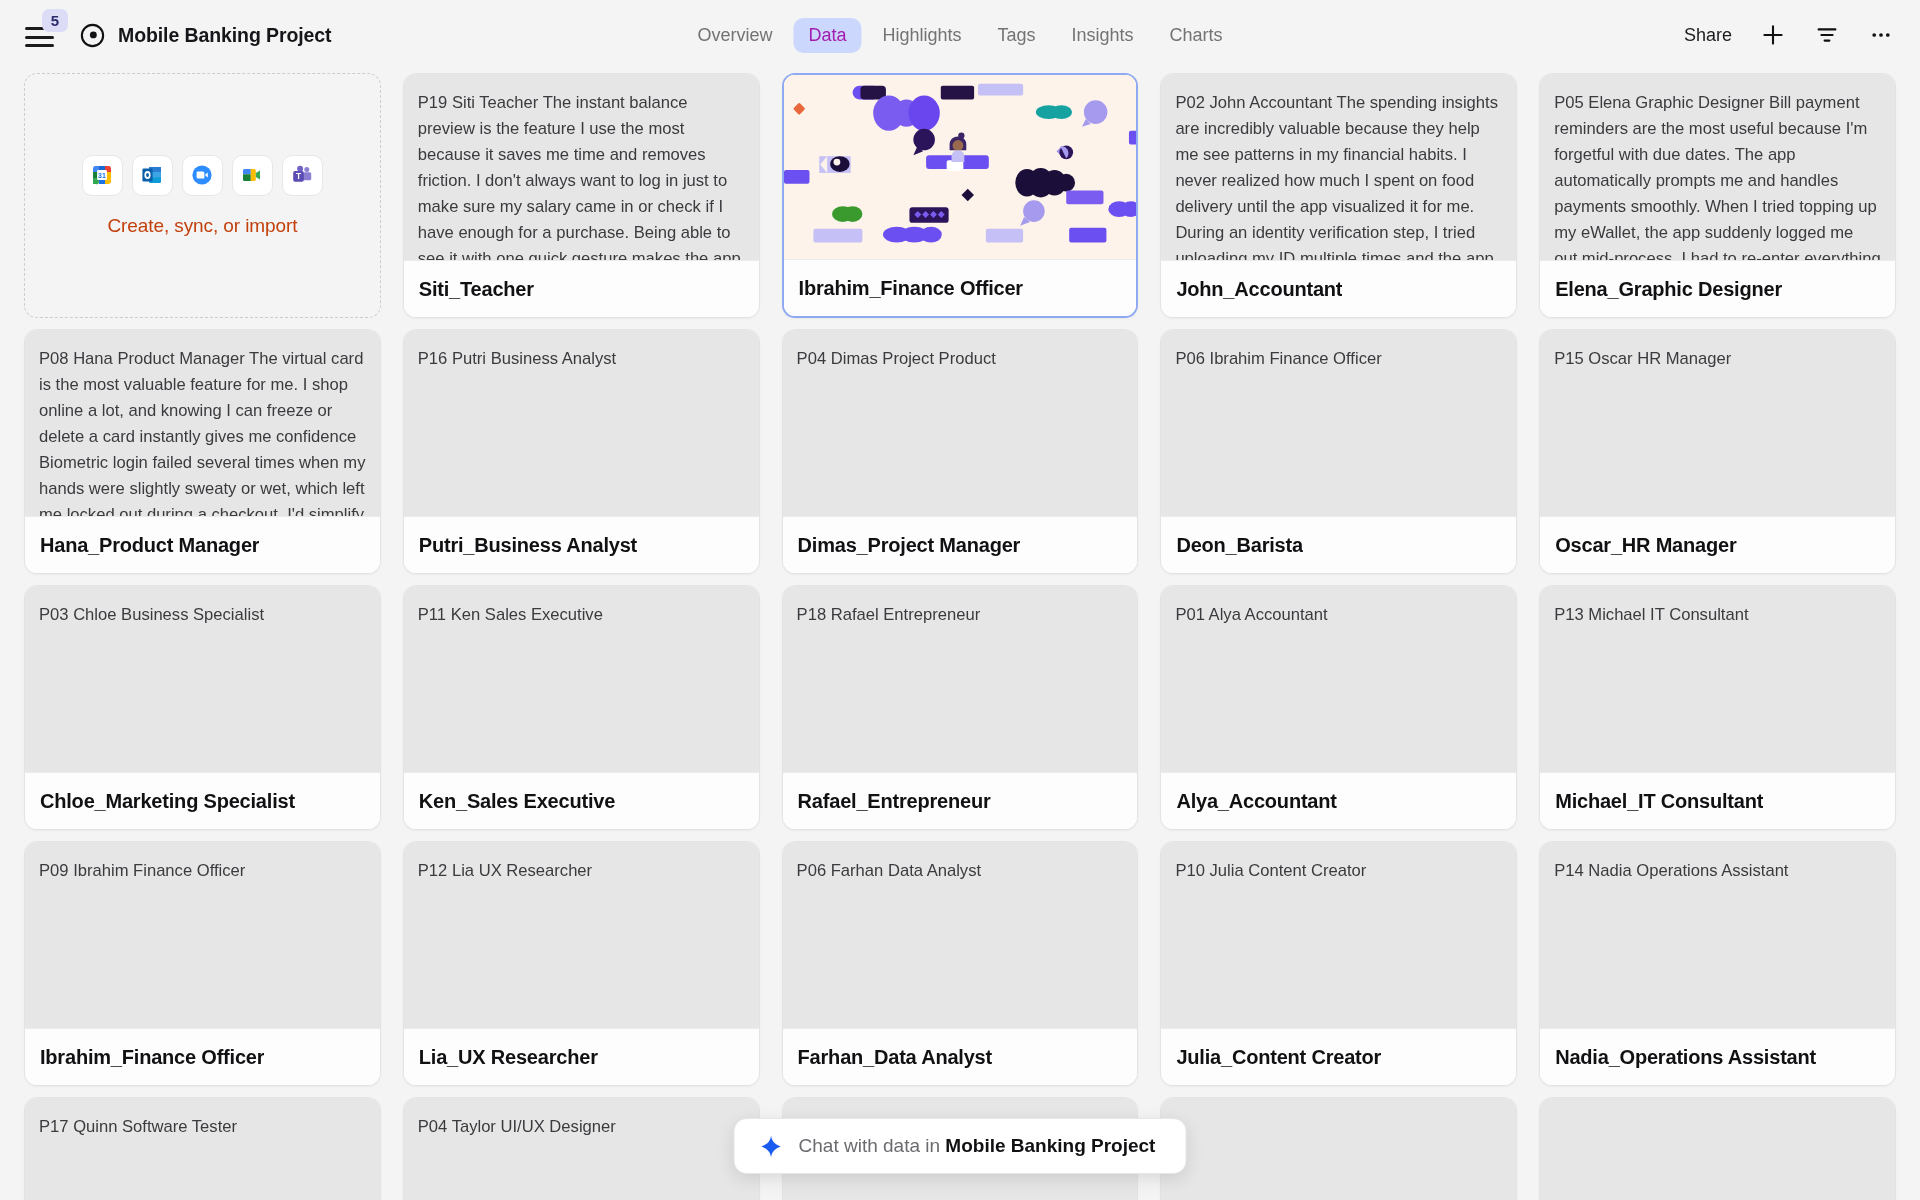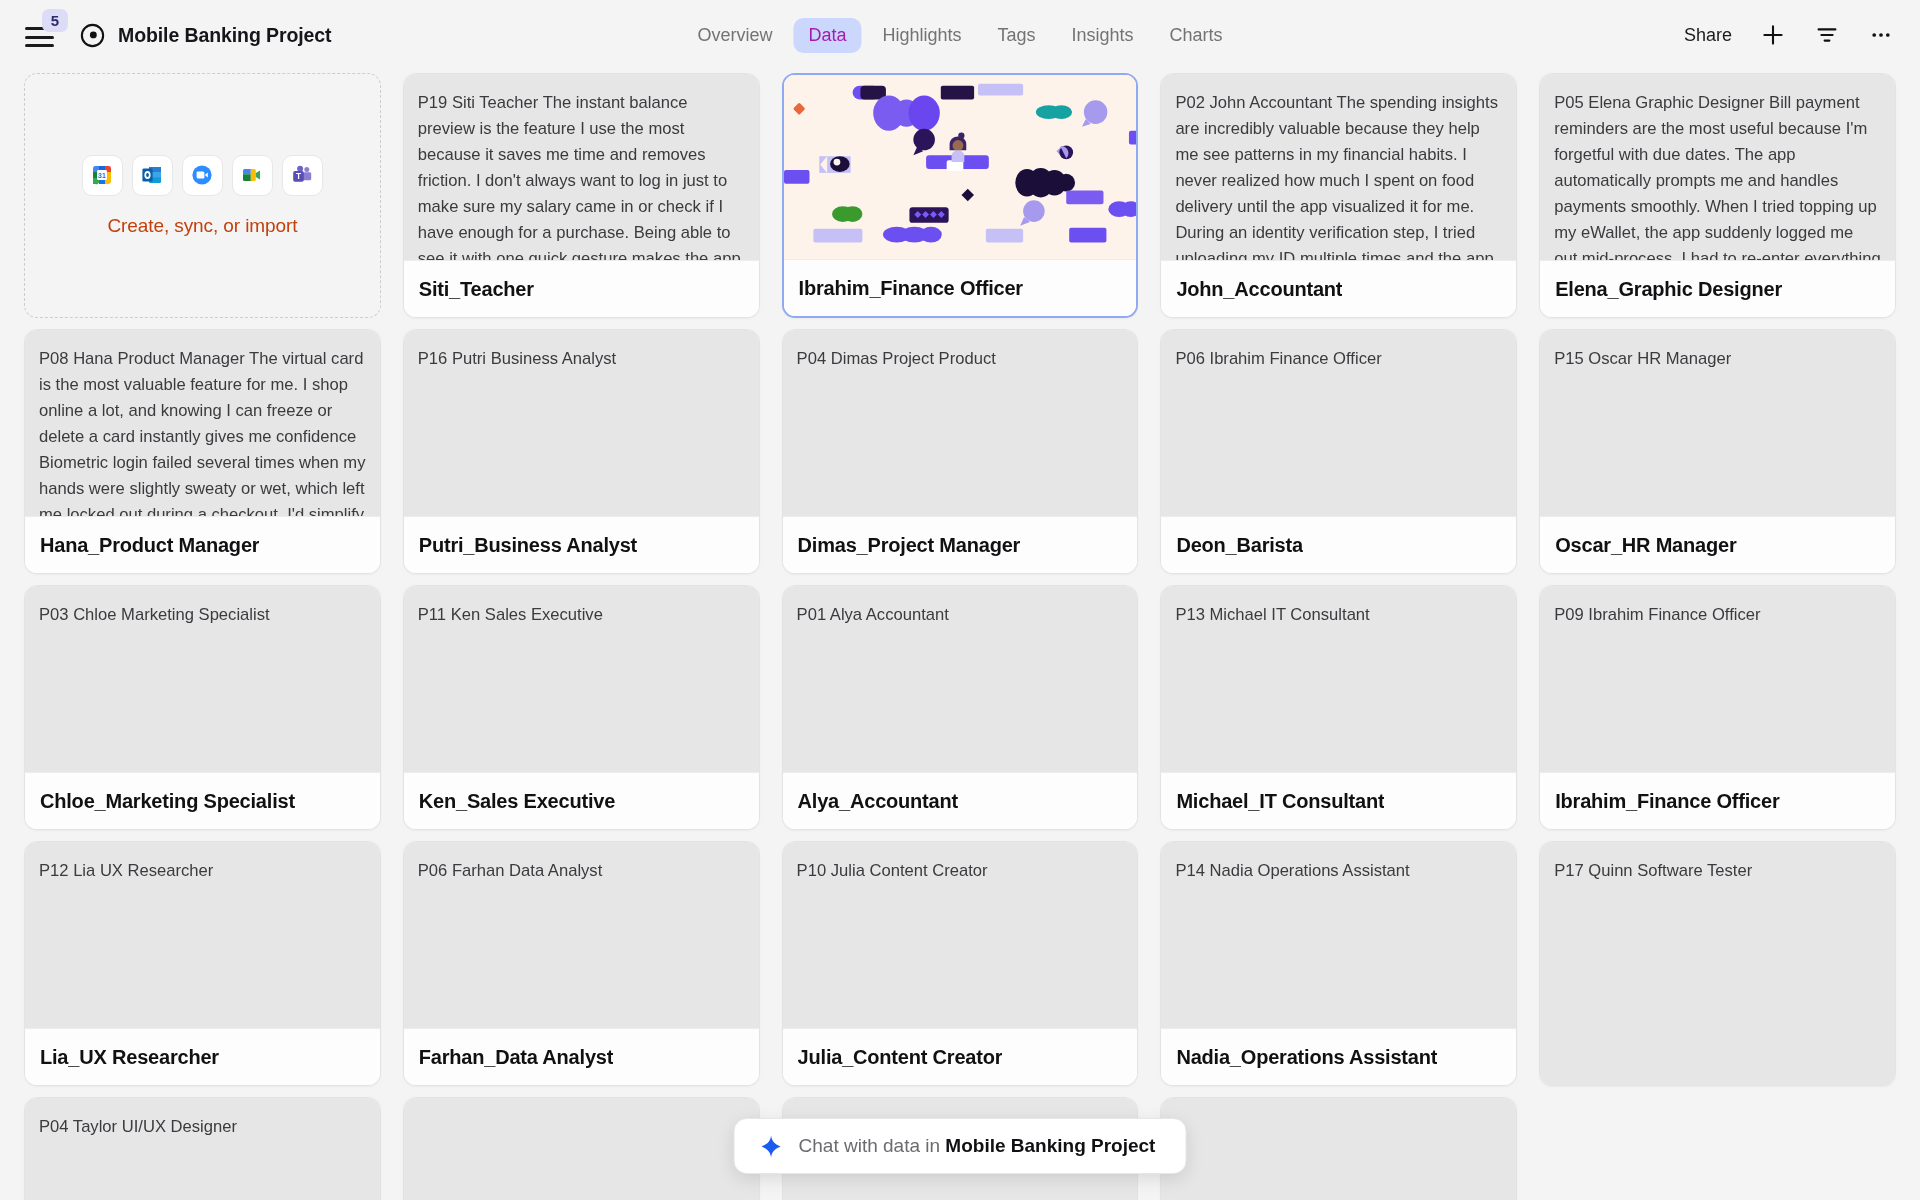--- a/index.html
+++ b/index.html
@@ -443,36 +443,44 @@
     <div class="card-preview">
       <p>P15 Oscar HR Manager</p>
     </div>
     <div class="card-footer">
       <span class="card-title">Oscar_HR Manager</span>
     </div>
   </div>
 
   <div class="card">
     <div class="card-preview">
-      <p>P03 Chloe Marketing Specialist</p>
+      <p>P03 Chloe Business Specialist</p>
     </div>
     <div class="card-footer">
       <span class="card-title">Chloe_Marketing Specialist</span>
     </div>
   </div>
 
   <div class="card">
     <div class="card-preview">
       <p>P11 Ken Sales Executive</p>
     </div>
     <div class="card-footer">
       <span class="card-title">Ken_Sales Executive</span>
     </div>
   </div>
 
+  <div class="card">
+    <div class="card-preview">
+      <p>P18 Rafael Entrepreneur</p>
+    </div>
+    <div class="card-footer">
+      <span class="card-title">Rafael_Entrepreneur</span>
+    </div>
+  </div>
 
   <div class="card">
     <div class="card-preview">
       <p>P01 Alya Accountant</p>
     </div>
     <div class="card-footer">
       <span class="card-title">Alya_Accountant</span>
     </div>
   </div>
 

